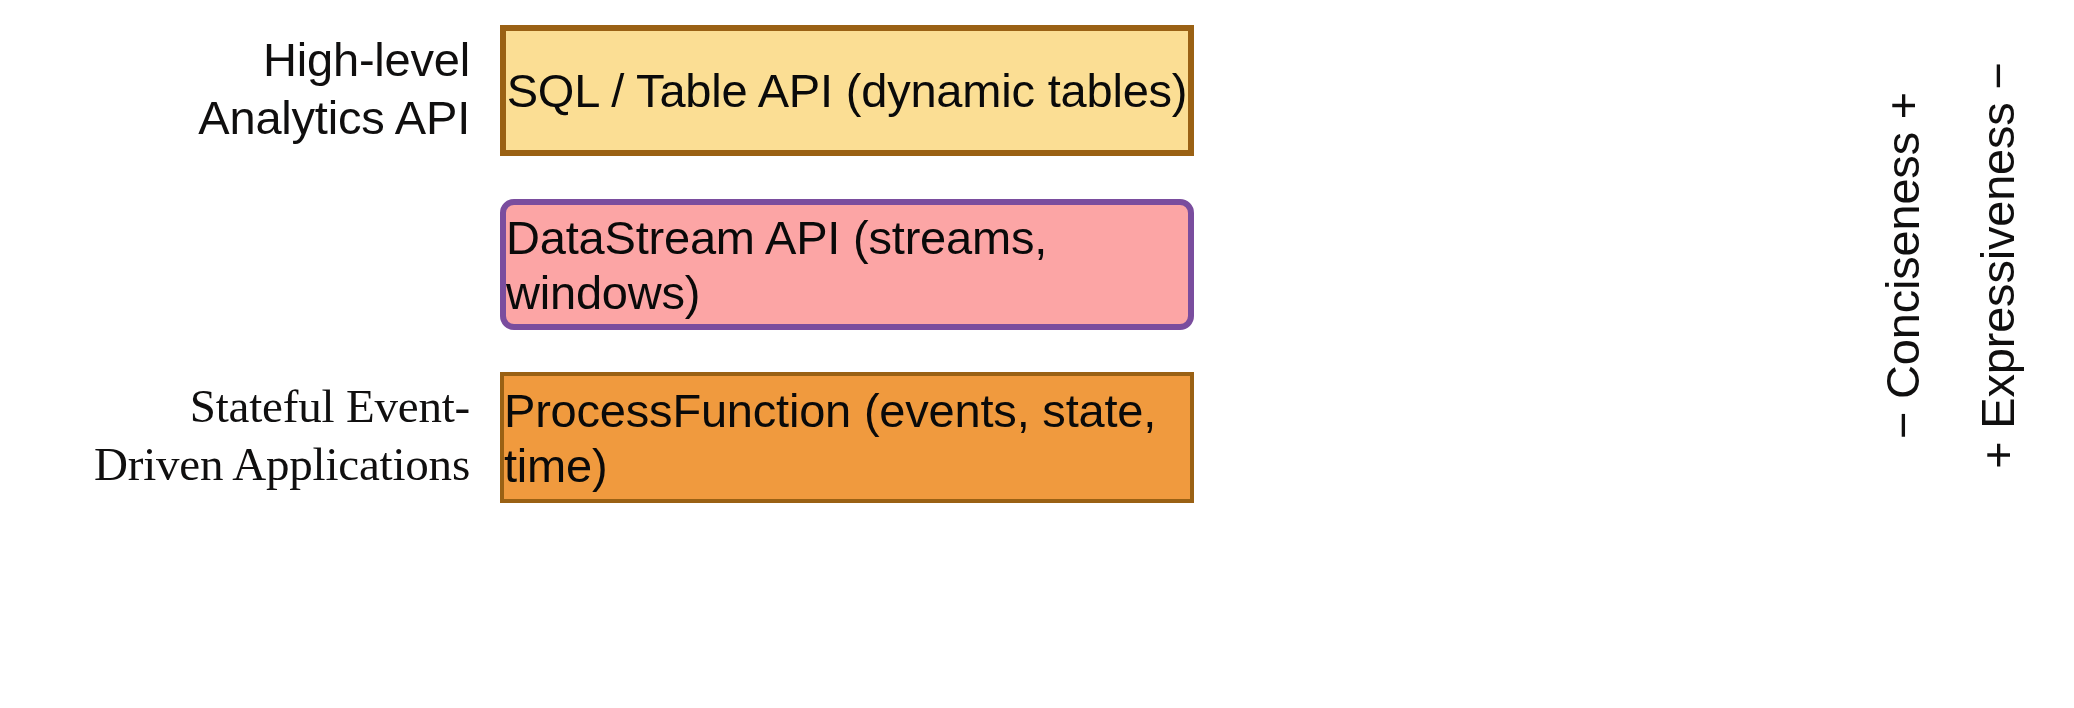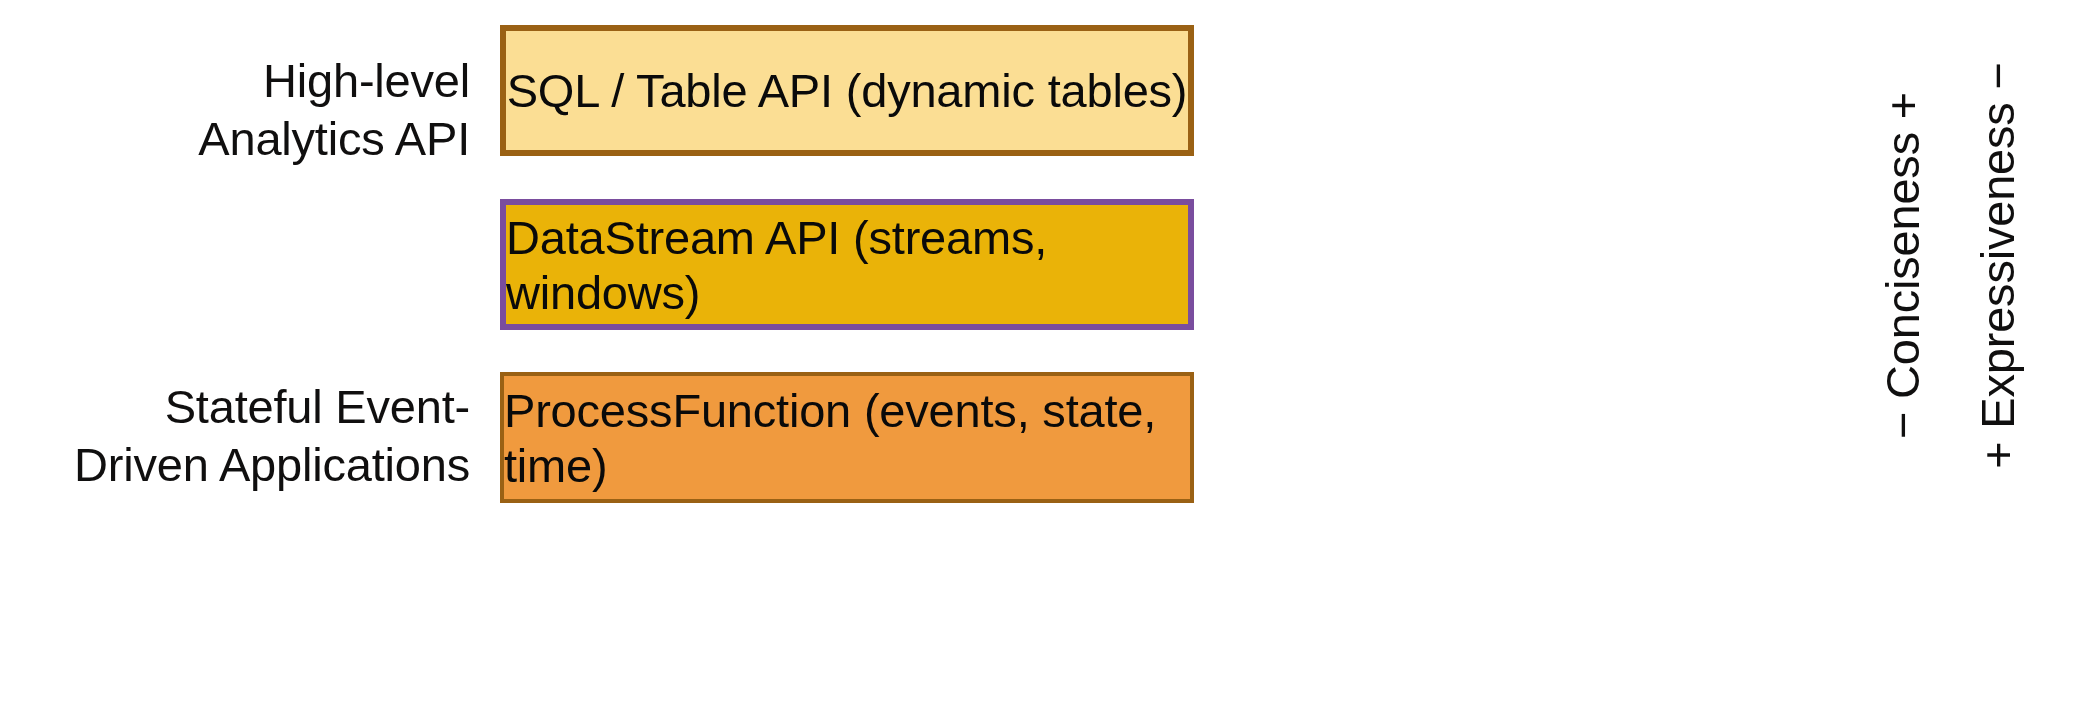--- a/index.html
+++ b/index.html
@@ -27,23 +27,23 @@
     left: 0px;
     width: 470px;
     text-align: right;
     font-size: 47px;
     line-height: 1.23;
     font-weight: 400;
     letter-spacing: -0.2px;
     color: #100f0f;
     white-space: pre-line;
   }
-  .label-row-0 { top: 52px; }
+  .label-row-0 { top: 31px; }
   .label-row-1 { top: 208px; }
-  .label-row-2 { top: 378px; }
+  .label-row-2 { top: 378px; font-family: Liberation Serif, serif; }
 
   
   .box {
     position: absolute;
     left: 500px;
     width: 694px;
     box-sizing: border-box;
     display: flex;
     align-items: center;
     justify-content: center;
@@ -95,21 +95,21 @@
 <body>
 
 <div id="stack">
 
   <div class="label-col label-row-0">High-level
 Analytics API</div>
   <div class="label-col label-row-2">Stateful Event-
 Driven Applications</div>
 
   <div class="box box-0" style="background: rgb(251, 222, 148); border-color: rgb(154, 97, 20);">SQL / Table API (dynamic tables)</div>
-  <div class="box box-1" style="background: #eab308; border-color: rgb(122, 77, 158);">DataStream API (streams, windows)</div>
+  <div class="box box-1" style="background: #fca5a5; border-color: rgb(122, 77, 158); border-radius: 14px;">DataStream API (streams, windows)</div>
   <div class="box box-2" style="background: rgb(240, 154, 62); border-color: rgb(154, 97, 20);">ProcessFunction (events, state, time)</div>
 
   <div class="axis axis-0">
     <span class="axis-text">− Conciseness +</span>
   </div>
   <div class="axis axis-1">
     <span class="axis-text">+ Expressiveness −</span>
   </div>
 
 </div>

